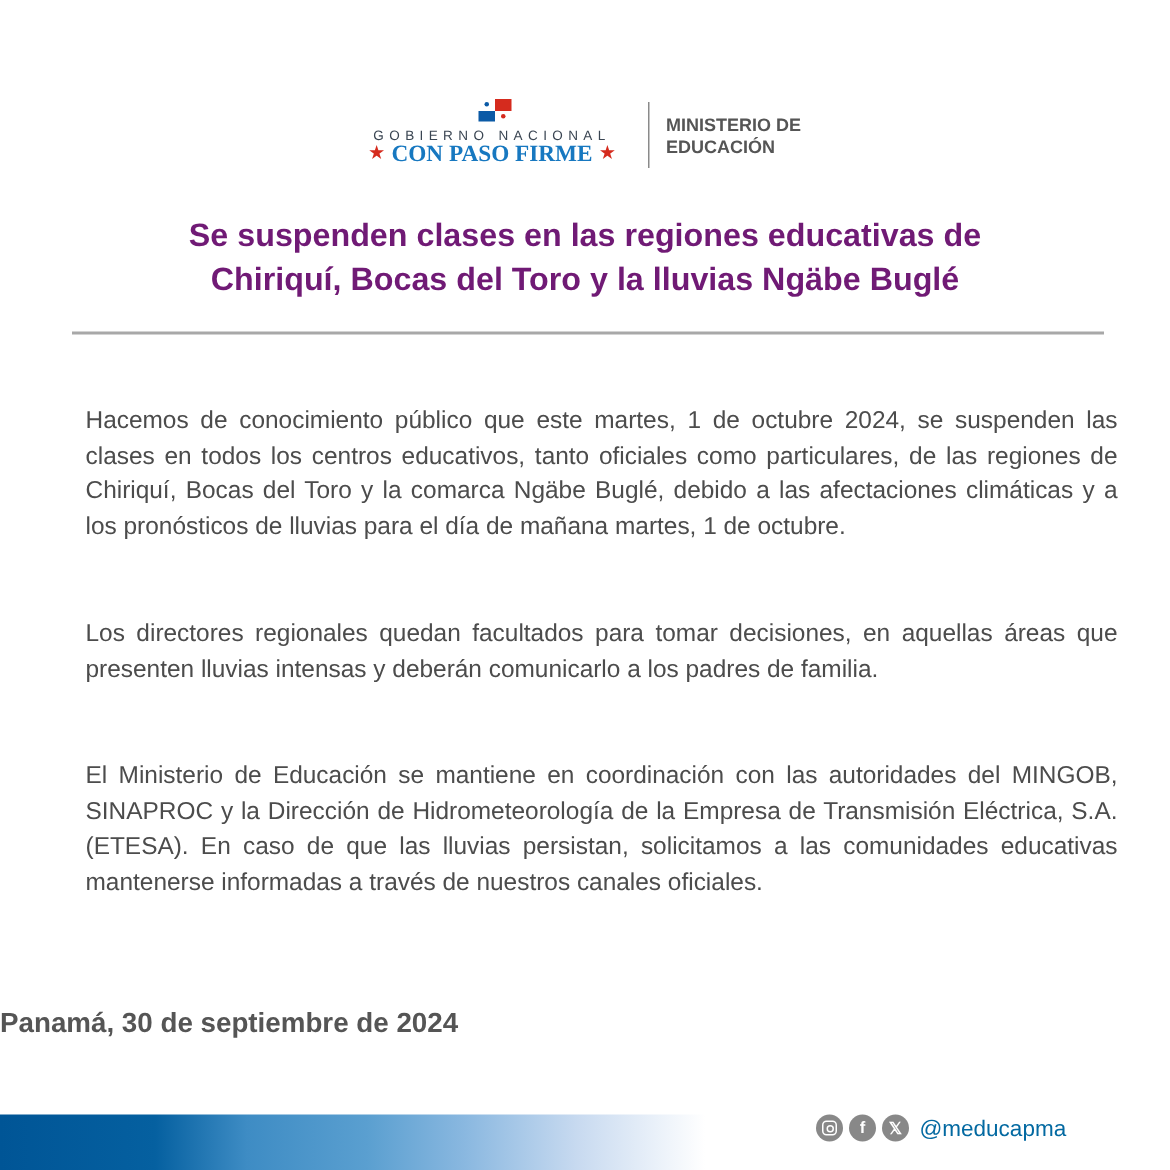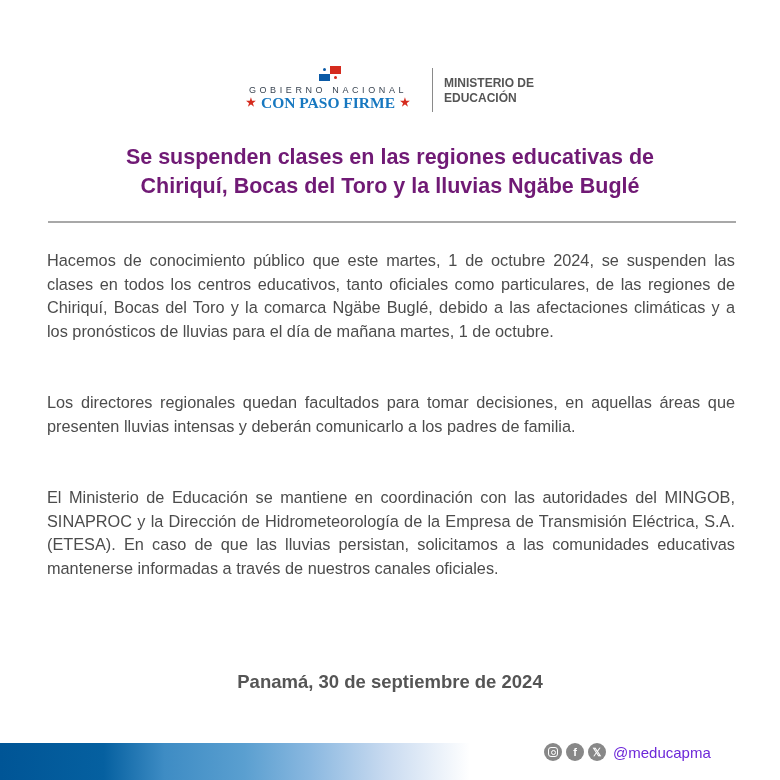--- a/index.html
+++ b/index.html
@@ -18,35 +18,35 @@
   .flag .dot2 { position:absolute; left:15px; top:10px; width:3px; height:3px; background:#d52b1e; border-radius:50%; }
   .gov-top { position: absolute; left: 0; top: 23px; width: 200px; text-align: center; font-size: 9px; letter-spacing: 3.6px; color: #3a4552; font-weight: 400; }
   .gov-bottom { position: absolute; left: 0; top: 32px; width: 200px; text-align: center; font-size: 15.5px; font-weight: 700; color: #1778c0; white-space: nowrap; font-family: Liberation Serif, serif; }
   .gov-bottom .star { color: #d52b1e; font-size: 11px; vertical-align: 2px; margin: 0 5px; }
   .divider-v { position: absolute; left: 432px; top: 6px; width: 1px; height: 44px; background: #8a8a8a; }
   .ministry { position: absolute; left: 444px; top: 14px; font-size: 12px; font-weight: 700; color: #555; line-height: 15px; }
 
   .title { position: absolute; top: 143px; left: 40px; width: 700px; text-align: center; font-size: 21.5px; font-weight: 700; color: #701a75; line-height: 29px; }
   .hr { position: absolute; top: 221px; left: 48px; width: 688px; height: 2px; background: #a8a8a8; }
 
-  .body-text { position: absolute; left: 47px; width: 688px; font-size: 16.3px; line-height: 23.6px; text-align: justify; color: #4c4c4c; }
+  .body-text { position: absolute; left: 57px; width: 688px; font-size: 16.3px; line-height: 23.6px; text-align: justify; color: #4c4c4c; margin-top: 20px; }
   .p1 { top: 249px; }
   .p2 { top: 391px; }
   .p3 { top: 486px; }
 
-  .signature { position: absolute; top: 671px; left: 0; width: 780px; text-align: center; font-size: 18.5px; font-weight: 700; color: #555; }
+  .signature { position: absolute; top: 671px; left: 0; width: 780px; text-align: left; font-size: 18.5px; font-weight: 700; color: #555; }
 
   .footer-bar { position: absolute; left: 0; top: 743px; width: 470px; height: 37px;
     background: linear-gradient(90deg, #005596 0%, #0560a0 22%, #3e8cc4 35%, #5a9fd0 52%, #8ab8e0 66%, #c8daf0 82%, #ffffff 100%); }
 
   .socials { position: absolute; top: 741px; left: 544px; height: 22px; display: flex; align-items: center; }
   .soc-icon { width: 18px; height: 18px; border-radius: 50%; background: #888; color: #fff; display: inline-flex; align-items: center; justify-content: center; font-size: 11px; font-weight: 700; margin-right: 4px; }
   .soc-icon.ig span { width: 10px; height: 10px; border: 1.6px solid #fff; border-radius: 3px; display: block; position: relative; }
   .soc-icon.ig span::after { content: ""; position: absolute; left: 1.6px; top: 1.6px; width: 3.5px; height: 3.5px; border: 1.3px solid #fff; border-radius: 50%; }
-  .handle { font-size: 15px; color: #6d28d9; margin-left: 3px; }
+  .handle { font-size: 15px; color: #0369a1; margin-left: 3px; }
 </style>
 </head>
 <body>
 
 <div class="header">
   <div class="gov-logo">
     <div class="flag">
       <div class="q q1"></div>
         <div class="q q2"></div>
         <div class="q q3"></div>

